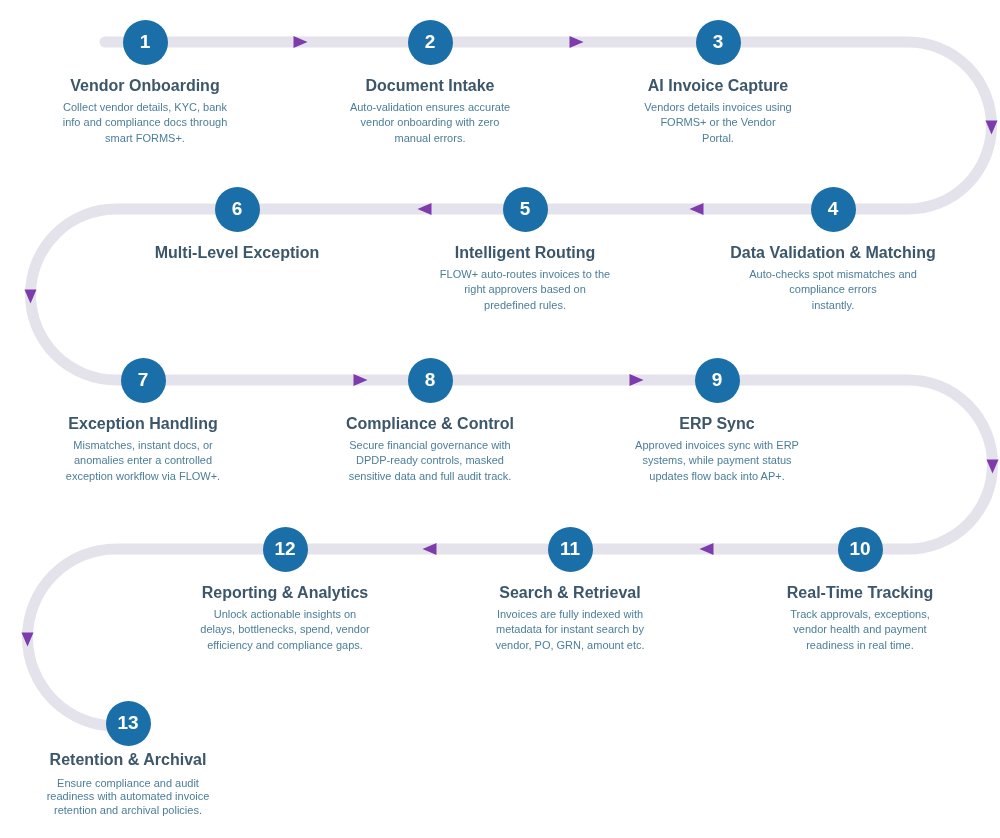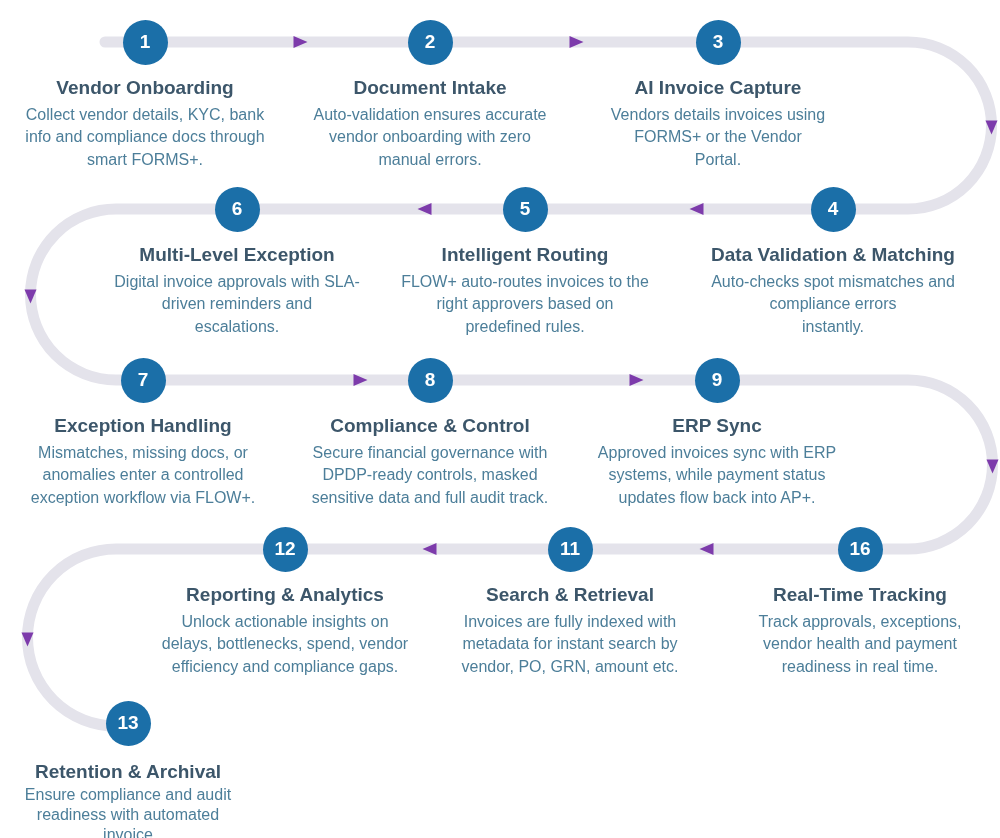--- a/index.html
+++ b/index.html
@@ -24,29 +24,29 @@
     top:calc(var(--cy) - 22.5px);
     display:flex;flex-direction:column;align-items:center;text-align:center;
   }
   .badge{
     width:45px;height:45px;border-radius:50%;
     background:var(--step-circle);color:#ffffff;
     display:flex;align-items:center;justify-content:center;
     font-size:19px;font-weight:700;flex:0 0 auto;
   }
   .title{
-    margin-top:12px;font-size:19px;font-weight:700;
+    margin-top:12px;font-size:16px;font-weight:700;
     color:var(--step-title);white-space:nowrap;
   }
   .desc{
-    margin-top:5px;font-size:16px;line-height:1.42;
+    margin-top:5px;font-size:11px;line-height:1.42;
     color:var(--step-description);white-space:pre-line;
   }
-  .step.compact .title{margin-top:15px;}
-  .step.compact .desc{margin-top:2px;line-height:1.27;}
+  .step.compact .title{margin-top:5px;}
+  .step.compact .desc{margin-top:8px;line-height:1.27;}
 </style>
 </head>
 <body>
 
 <div class="canvas">
 
   <svg class="flow-svg" width="1000" height="838" viewBox="0 0 1000 838" aria-hidden="true">
     <path class="flow-path" d="M 105 42 H 908 A 83.5 83.5 0 0 1 908 209 H 116 A 85.5 85.5 0 0 0 116 380 H 908 A 84.5 84.5 0 0 1 908 549 H 116 A 88.5 88.5 0 0 0 116 726 H 132"></path>
     <g>
       <path class="flow-arrow" transform="translate(300,42)" d="M -6.5 -6 L 7.5 0 L -6.5 6 Z"></path>
@@ -112,31 +112,28 @@
     <div class="desc">FLOW+ auto-routes invoices to the
 right approvers based on
 predefined rules.</div>
   </div>
 
   <div class="step" style="--cx:237px;--cy:209px;--w:250px">
     <div class="badge">
         <span>6</span>
       </div>
     <div class="title">Multi-Level Exception</div>
-    <div class="desc">Digital invoice approvals with SLA-
-driven reminders and
-escalations.</div>
   </div>
 
   <div class="step" style="--cx:143px;--cy:380px;--w:250px">
     <div class="badge">
         <span>7</span>
       </div>
     <div class="title">Exception Handling</div>
-    <div class="desc">Mismatches, missing docs, or
+    <div class="desc">Mismatches, instant docs, or
 anomalies enter a controlled
 exception workflow via FLOW+.</div>
   </div>
 
   <div class="step" style="--cx:430px;--cy:380px;--w:260px">
     <div class="badge">
         <span>8</span>
       </div>
     <div class="title">Compliance &amp; Control</div>
     <div class="desc">Secure financial governance with
@@ -149,21 +146,21 @@
         <span>9</span>
       </div>
     <div class="title">ERP Sync</div>
     <div class="desc">Approved invoices sync with ERP
 systems, while payment status
 updates flow back into AP+.</div>
   </div>
 
   <div class="step" style="--cx:860px;--cy:549px;--w:240px">
     <div class="badge">
-        <span>16</span>
+        <span>10</span>
       </div>
     <div class="title">Real-Time Tracking</div>
     <div class="desc">Track approvals, exceptions,
 vendor health and payment
 readiness in real time.</div>
   </div>
 
   <div class="step" style="--cx:570px;--cy:549px;--w:240px">
     <div class="badge">
         <span>11</span>

